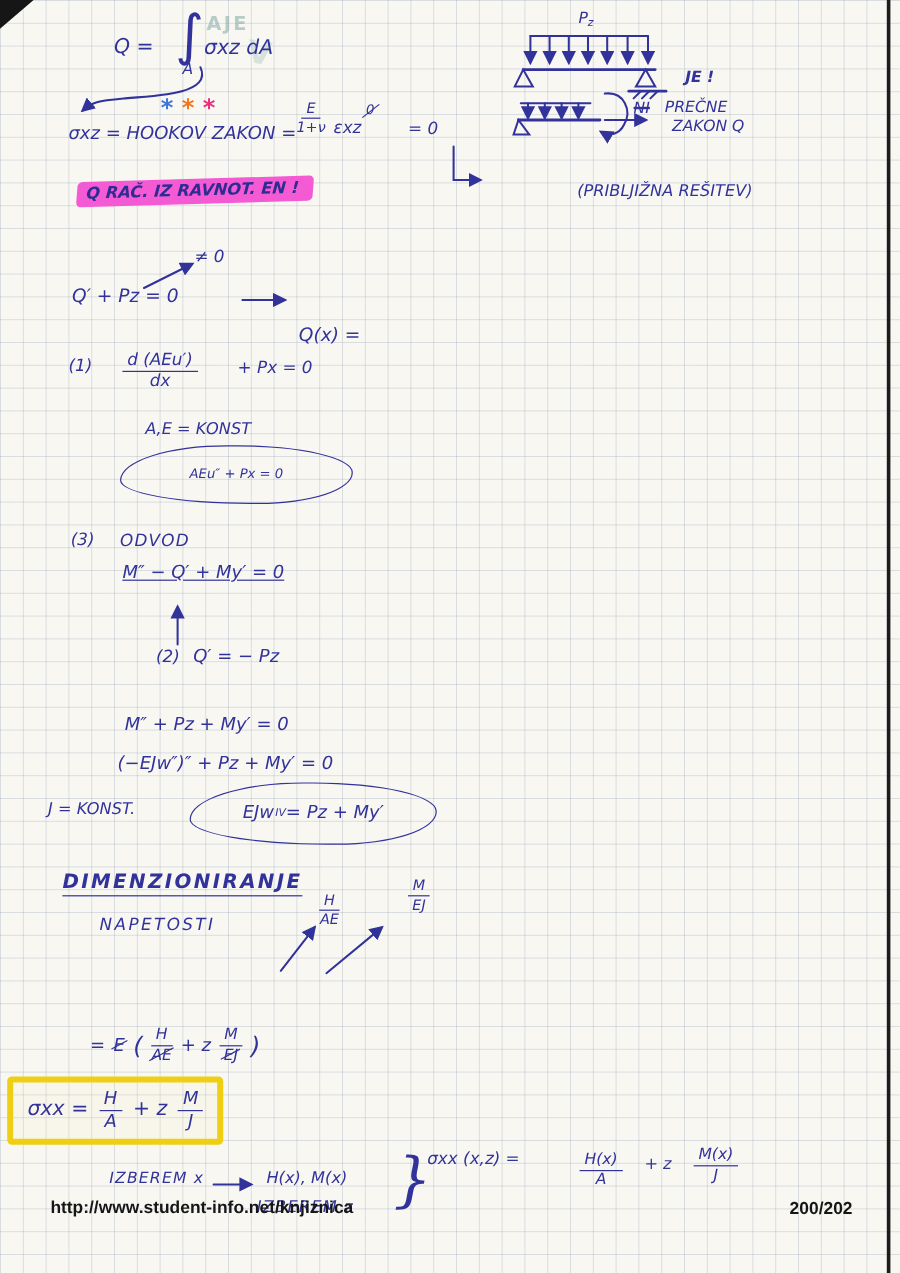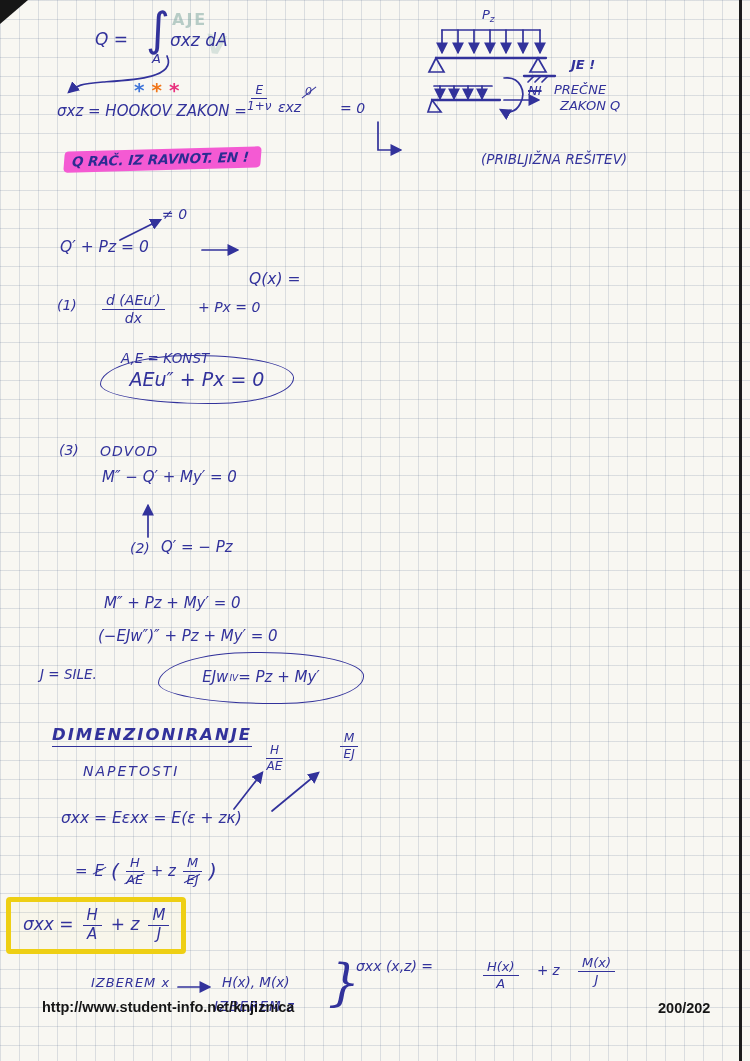--- a/index.html
+++ b/index.html
@@ -145,34 +145,34 @@
   <div class="abs hw" style="left:249px;top:236px;font-size:15.5px;margin-top:35px;">Q(x) =</div>
 
   
   <div class="abs hw" style="left:57px;top:297px;font-size:14px;">(1)</div>
   <div class="abs hw frac" style="left:102px;top:293px;font-size:14px;">
     <span class="num">d (AEu′)</span>
     <span class="den">dx</span>
   </div>
   <div class="abs hw" style="left:198px;top:299px;font-size:14px;">+ Px = 0</div>
   <div class="abs hw" style="left:121px;top:351px;font-size:13.5px;">A,E = KONST</div>
-  <div class="abs hw bubble" style="left:100px;top:355px;width:192px;height:47px;font-size:19px;">AEu″ + Px = 0</div>
+  <div class="abs hw bubble" style="left:100px;top:371px;width:192px;height:47px;font-size:11px;">AEu″ + Px = 0</div>
 
   
   <div class="abs hw" style="left:59px;top:442px;font-size:14px;">(3)</div>
   <div class="abs hw" style="left:100px;top:443px;font-size:14px;letter-spacing:1px;">ODVOD</div>
-  <div class="abs hw" style="left:102px;top:469px;font-size:15px;">M″ − Q′ + My′ = 0</div>
+  <div class="abs hw" style="left:102px;top:469px;font-size:15px;text-decoration:underline;">M″ − Q′ + My′ = 0</div>
   <svg class="abs draw" style="left:139px;top:499px;" width="18" height="40">
     <path d="M9,38 L9,7" marker-end="url(#ah)"></path>
   </svg>
   <div class="abs hw" style="left:130px;top:540px;font-size:14px;">(2)</div>
   <div class="abs hw" style="left:161px;top:539px;font-size:15px;">Q′ = − Pz</div>
   <div class="abs hw" style="left:104px;top:595px;font-size:15px;">M″ + Pz + My′ = 0</div>
   <div class="abs hw" style="left:98px;top:628px;font-size:15px;">(−EJw″)″ + Pz + My′ = 0</div>
-  <div class="abs hw" style="left:40px;top:667px;font-size:13.5px;">J = SILE.</div>
+  <div class="abs hw" style="left:40px;top:667px;font-size:13.5px;">J = KONST.</div>
   <div class="abs hw" style="left:52px;top:726px;font-size:16.5px;font-weight:bold;letter-spacing:2px;border-bottom:1.6px solid #32329b;padding-bottom:1px;">DIMENZIONIRANJE</div>
 
   
   <div class="abs hw bubble" style="left:158px;top:652px;width:204px;height:50px;font-size:15px;">
     <span>EJw</span>
       <span class="sup">IV</span>
       <span> = Pz + My′</span>
   </div>
   <div class="abs hw" style="left:83px;top:763px;font-size:14px;letter-spacing:2px;">NAPETOSTI</div>
   <div class="abs hw frac" style="left:266px;top:744px;font-size:12px;">
@@ -180,21 +180,20 @@
     <span class="den">AE</span>
   </div>
   <div class="abs hw frac" style="left:340px;top:732px;font-size:12px;">
     <span class="num">M</span>
     <span class="den">EJ</span>
   </div>
   <svg class="abs draw" style="left:228px;top:765px;" width="100" height="48">
     <path d="M6,44 L34,8" marker-end="url(#ah)"></path>
     <path d="M44,46 L90,8" marker-end="url(#ah)"></path>
   </svg>
-  <div class="abs hw" style="left:61px;top:810px;font-size:15.5px;">σxx = Eεxx = E(ε + zκ)</div>
 
   
   <div class="abs hw row" style="left:75px;top:856px;font-size:15px;">
     <span>=</span>
     <span class="struck">E</span>
     <span style="font-size:20px;">(</span>
     <span class="frac" style="font-size:13px;">
       <span class="num">H</span>
       <span class="den struck">AE</span>
     </span>

